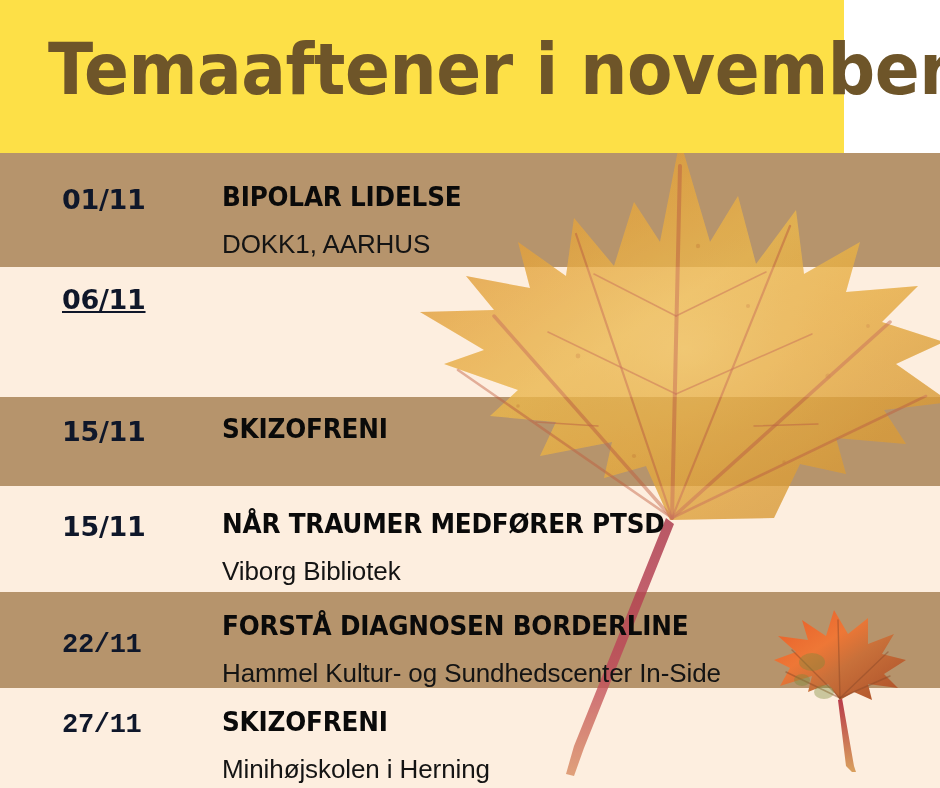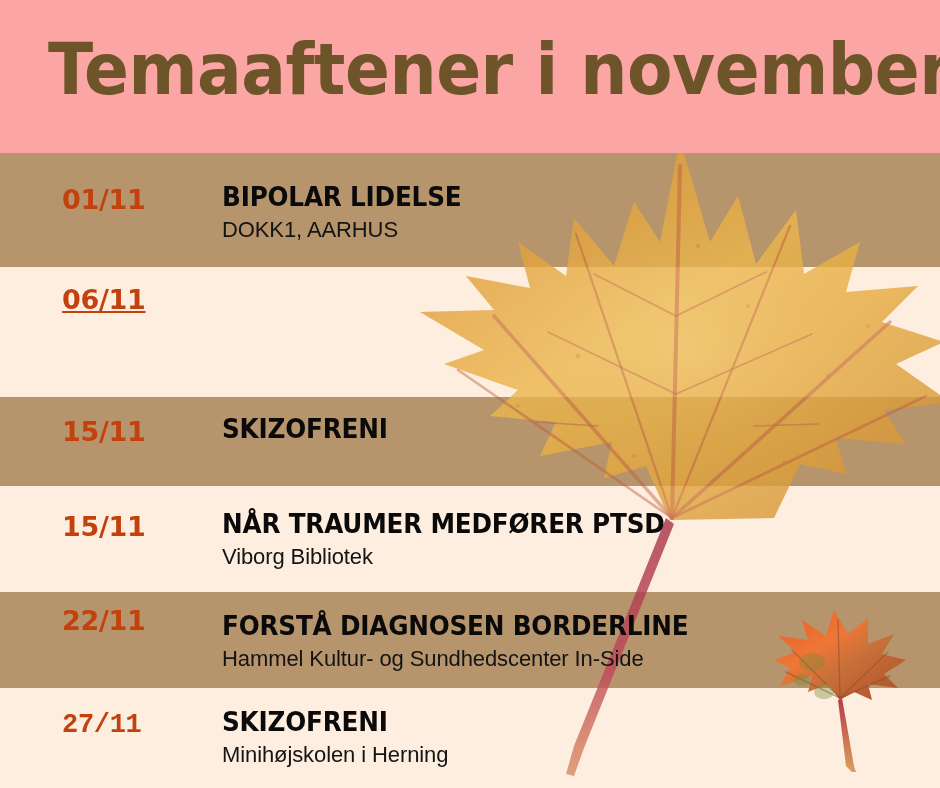--- a/index.html
+++ b/index.html
@@ -13,23 +13,23 @@
     height: 788px;
     overflow: hidden;
     background: #ffffff;
     font-family: "Liberation Sans", sans-serif;
   }
 
   
   .header {
     position: absolute;
     left: 0; top: 0;
-    width: 940px;
+    width: 844px;
     height: 153px;
-    background: #fca5a5;
+    background: #fde047;
     z-index: 5;
   }
   .poster-title {
     position: absolute;
     left: 48px;
     top: 26px;
     font-family: "DejaVu Sans", sans-serif;
     font-weight: 700;
     font-size: 72px;
     line-height: 86px;
@@ -92,21 +92,21 @@
     left: 0;
     width: 940px;
   }
   .row-date {
     position: absolute;
     left: 62px;
     font-family: "DejaVu Sans", sans-serif;
     font-weight: 700;
     font-size: 27px;
     line-height: 30px;
-    color: #c2410c;
+    color: #0f172a;
     letter-spacing: -0.3px;
     white-space: nowrap;
   }
   .row-body {
     position: absolute;
     left: 222px;
     right: 10px;
   }
   .row-title {
     font-family: "DejaVu Sans", sans-serif;
@@ -114,24 +114,24 @@
     font-size: 26px;
     line-height: 33px;
     letter-spacing: -0.2px;
     color: #0a0a0a;
     transform: scaleX(0.95);
     transform-origin: left top;
   }
   .row-venue {
     font-family: "Liberation Sans", sans-serif;
     font-weight: 400;
-    font-size: 22px;
+    font-size: 26px;
     line-height: 28px;
     color: #141414;
-    margin-top: 2px;
+    margin-top: 16px;
     letter-spacing: -0.1px;
   }
 </style>
 </head>
 <body>
 
 <div id="poster">
 
   <div class="bands">
       <div class="band" style="top: 0px; height: 153px; background: rgb(255, 255, 255);"></div>
@@ -273,21 +273,21 @@
         </div>
       </div>
       <div class="row" style="top: 486px; height: 106px;">
         <div class="row-date" style="top: 26px;">15/11</div>
         <div class="row-body" style="top: 22px; position: absolute;">
           <div class="row-title">NÅR TRAUMER MEDFØRER PTSD</div>
           <div class="row-venue">Viborg Bibliotek</div>
         </div>
       </div>
       <div class="row" style="top: 592px; height: 96px;">
-        <div class="row-date" style="top: 14px;">22/11</div>
+        <div class="row-date" style="top: 38px; font-family: Liberation Mono, monospace;">22/11</div>
         <div class="row-body" style="top: 18px; position: absolute;">
           <div class="row-title">FORSTÅ DIAGNOSEN BORDERLINE</div>
           <div class="row-venue">Hammel Kultur- og Sundhedscenter In-Side</div>
         </div>
       </div>
       <div class="row" style="top: 688px; height: 100px;">
         <div class="row-date" style="top: 22px; font-family: Liberation Mono, monospace;">27/11</div>
         <div class="row-body" style="top: 18px; position: absolute;">
           <div class="row-title">SKIZOFRENI</div>
           <div class="row-venue">Minihøjskolen i Herning</div>

